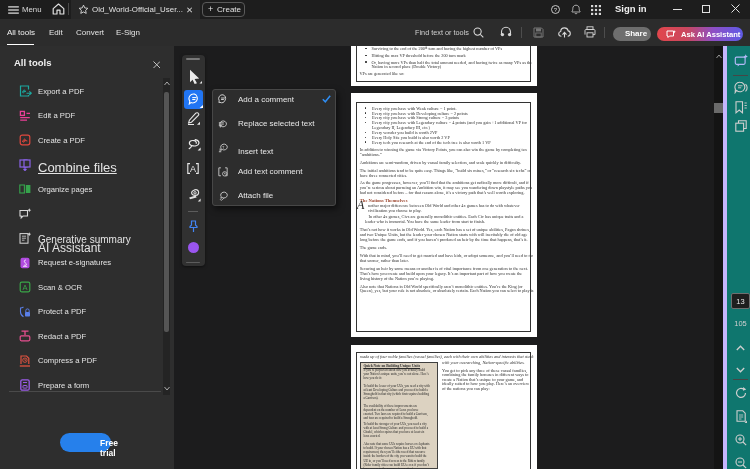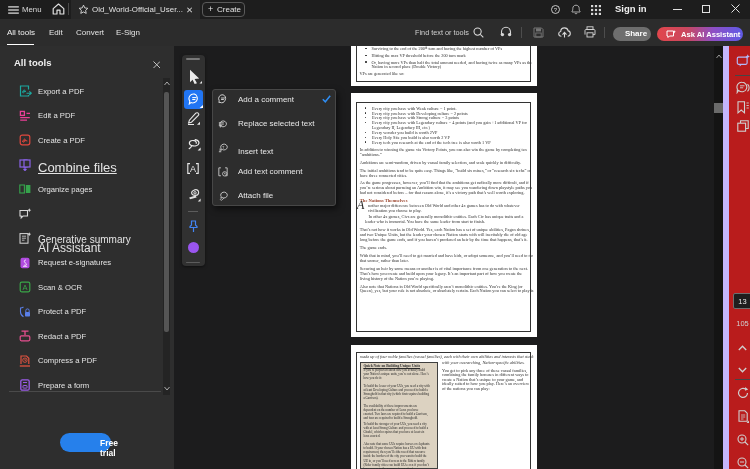--- a/index.html
+++ b/index.html
@@ -331,21 +331,21 @@
   <div class="dl" style="left:442px;top:381.4px;">ideally suited to how you play.  Here’s an overview</div>
   <div class="dl" style="left:442px;top:385.9px;">of the nations you can play:</div>
 </div>
 
 <div class="abs" style="left:714px;top:46px;width:9px;height:423px;background:#141414;"></div>
 <svg class="abs" style="left:716px;top:54px;" width="6" height="5" viewBox="0 0 6 5">
       <path d="M0.5 4 L3 1 L5.5 4" fill="none" stroke="#999999" stroke-width="1"></path>
     </svg>
 <div class="abs" style="left:714px;top:103px;width:9px;height:10px;background:#6a6a6a;"></div>
 
-<div class="abs" id="rightrail" style="left:723px;top:46px;width:27px;height:423px;background:#b91c1c;border-left:6px solid #c4b5fd;">
+<div class="abs" id="rightrail" style="left:723px;top:46px;width:27px;height:423px;background:#0f766e;border-left:4px solid #c4b5fd;">
 
   <svg class="abs" style="left:7px;top:8px;overflow:visible;" width="14" height="13" viewBox="0 0 14 13">
     <rect x="1.3" y="3.1" width="9.8" height="7.2" rx="1.2" fill="none" stroke="#b3b9f7" stroke-width="1.15"></rect>
     <path d="M11.7 0.3 L12.35 1.85 L13.9 2.5 L12.35 3.15 L11.7 4.7 L11.05 3.15 L9.5 2.5 L11.05 1.85 Z" fill="#b3b9f7"></path>
     <path d="M3.7 10.3 L3.7 12.5 L6.1 10.3 Z" fill="#b3b9f7"></path>
   </svg>
   <div class="abs" style="left:6px;top:29px;width:15px;height:1px;background:#464646;"></div>
 
   <svg class="abs" style="left:7px;top:35px;" width="14" height="13" viewBox="0 0 14 13">
     <path d="M6 1.2 A4.8 4.8 0 1 1 2.6 9.4 L1.2 11.5 L1.4 8 A4.8 4.8 0 0 1 6 1.2 Z" fill="none" stroke="#cfcfcf" stroke-width="1.1"></path>

